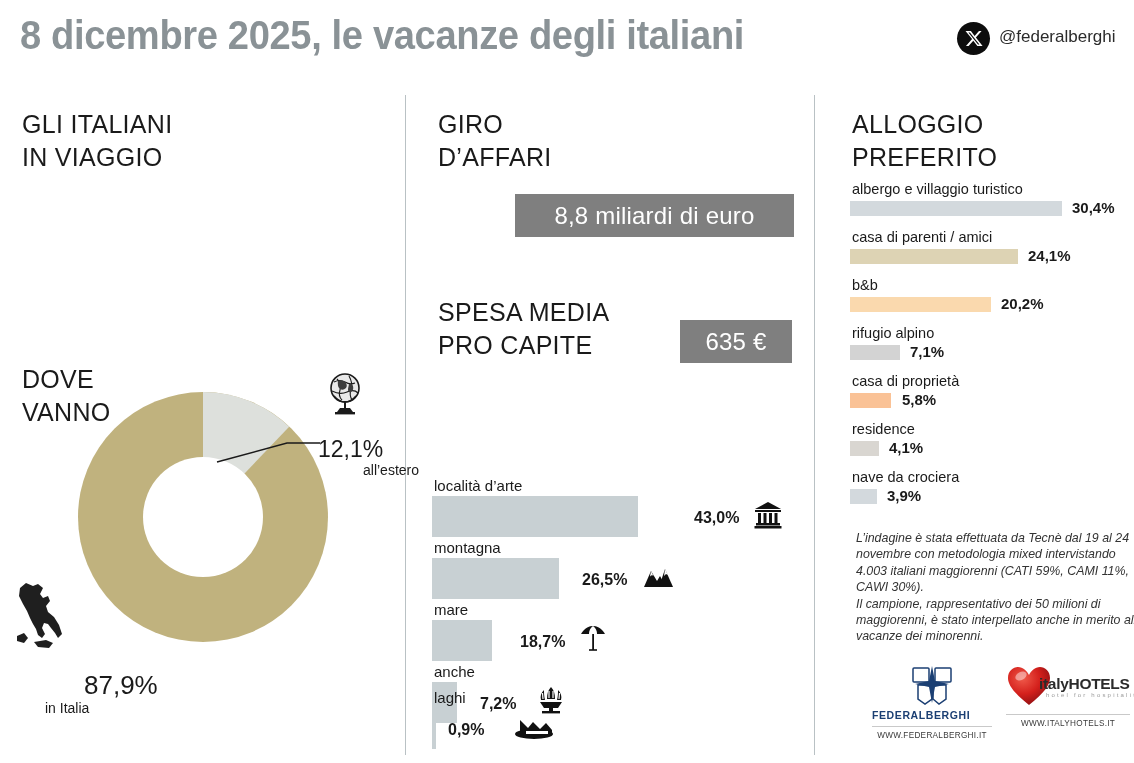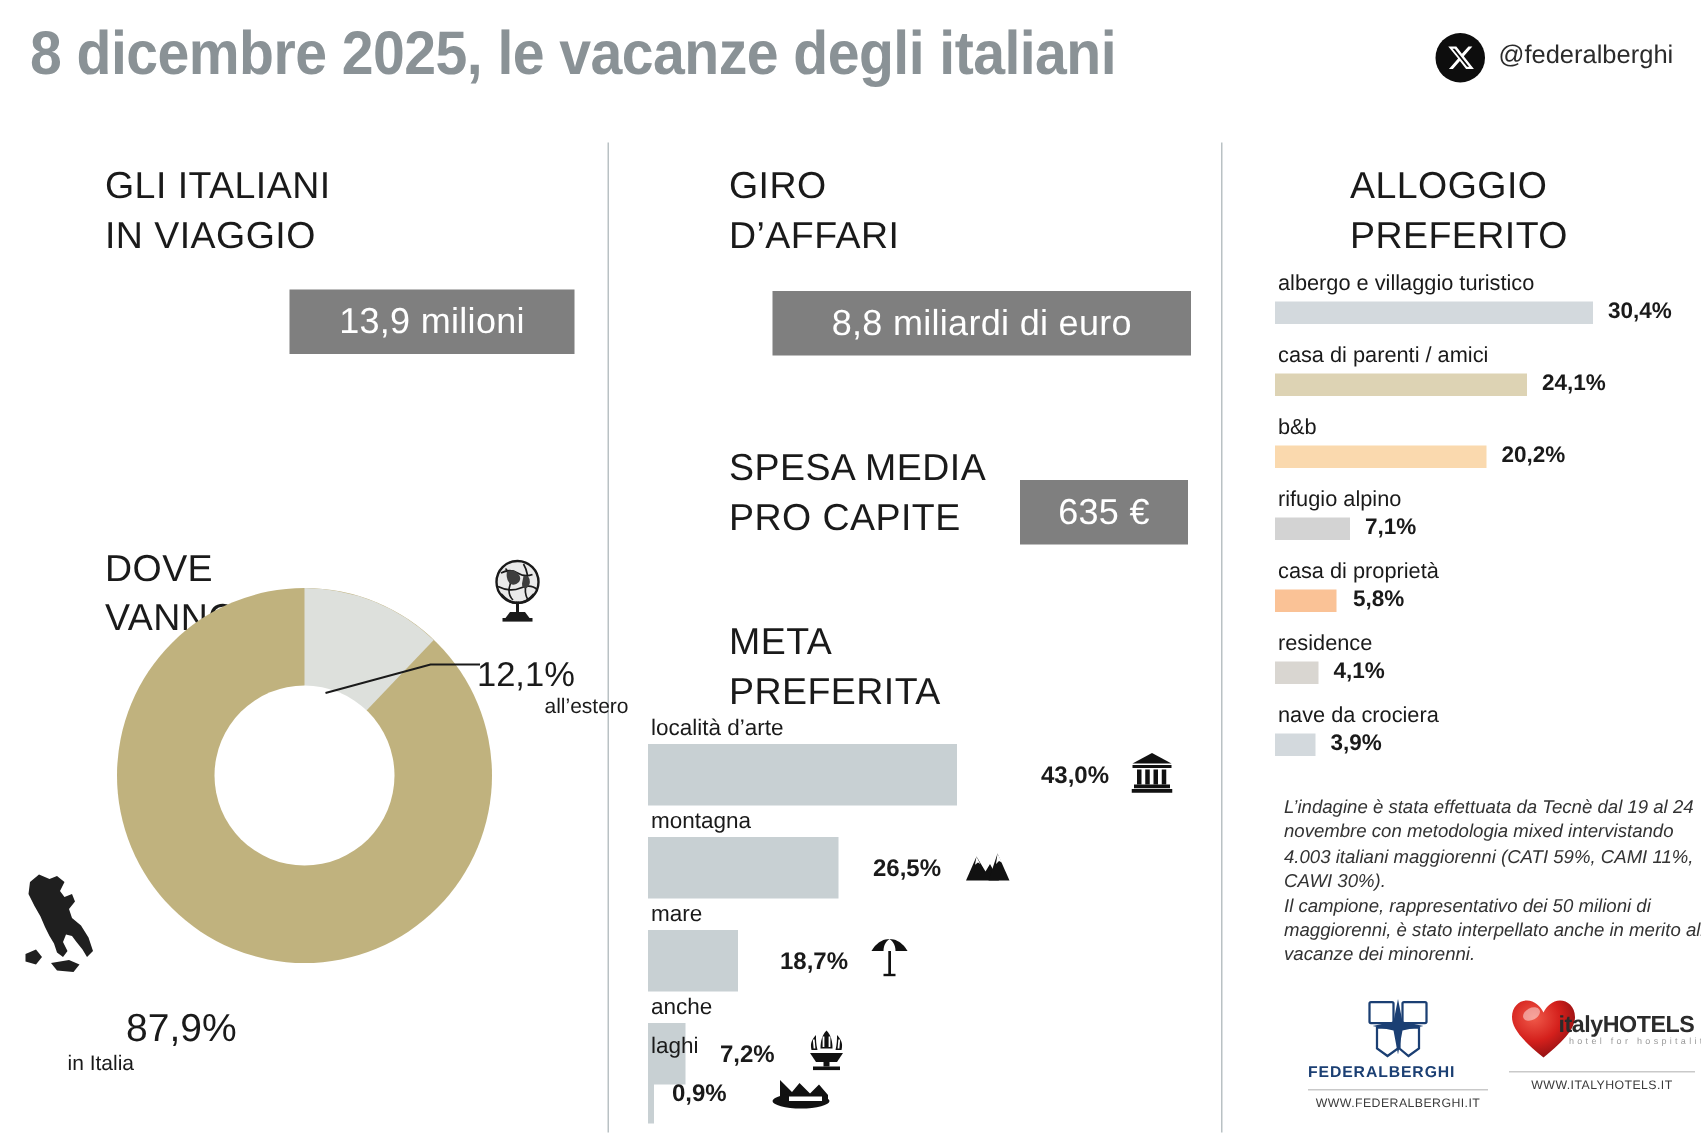--- a/index.html
+++ b/index.html
@@ -34,21 +34,20 @@
   
   .vdiv { position:absolute; top:95px; width:1px; height:660px; background:#b9c1c4; }
   #div1 { left:405px; }
   #div2 { left:814px; }
 
   
   .sect-head {
     position:absolute; font-size:25px; color:#1a1a1a;
     line-height:33px; letter-spacing:0.3px; white-space:pre-line;
     font-weight:400;
-    margin-left:48px;
   }
   
   .pill {
     position:absolute; background:#7f7f7f; color:#ffffff;
     display:flex; align-items:center; justify-content:center;
     font-size:24px; letter-spacing:0.2px;
   }
 
   
   #gli-italiani { left:22px; top:108px; }
@@ -137,21 +136,20 @@
       </svg>
     </div>
     <div id="x-handle">@federalberghi</div>
   </div>
 
   <div class="vdiv" id="div1"></div>
   <div class="vdiv" id="div2"></div>
 
   <div class="sect-head" id="gli-italiani">GLI ITALIANI
 IN VIAGGIO</div>
-  <div class="pill" id="pill-milioni">13,9 milioni</div>
 
   <div class="sect-head" id="dove-vanno">DOVE
 VANNO</div>
 
   <div id="donut-wrap">
     <svg width="250" height="250" viewBox="0 0 250 250" aria-hidden="true">
 
       <circle cx="125" cy="125" r="125" fill="#c0b27e"></circle>
 
       <path d="M125,125 L125,0 A125,125 0 0,1 211.16,34.7 Z" fill="#dde0dc"></path>
@@ -192,22 +190,20 @@
   <div id="lbl-italia-txt">in Italia</div>
 
   <div class="sect-head" id="giro-affari">GIRO
 D’AFFARI</div>
   <div class="pill" id="pill-miliardi">8,8 miliardi di euro</div>
 
   <div class="sect-head" id="spesa-media">SPESA MEDIA
 PRO CAPITE</div>
   <div class="pill" id="pill-spesa">635 €</div>
 
-  <div class="sect-head" id="meta-preferita">META
-PREFERITA</div>
 
   <div id="meta-chart">
 
     <div class="meta-row" style="top:0px;">
       <div class="meta-label" style="top:0px;">località d’arte</div>
       <div class="meta-bar" style="top:18px; height:41px; width:206px;"></div>
       <div class="meta-val" style="left:262px; top:31px;">43,0%</div>
       <div class="meta-icon" style="left:322px; top:23px;">
         <svg width="28" height="28" viewBox="0 0 28 28" aria-hidden="true">
           <path fill="#111" d="M14,1 L27,8 L1,8 Z"></path>

